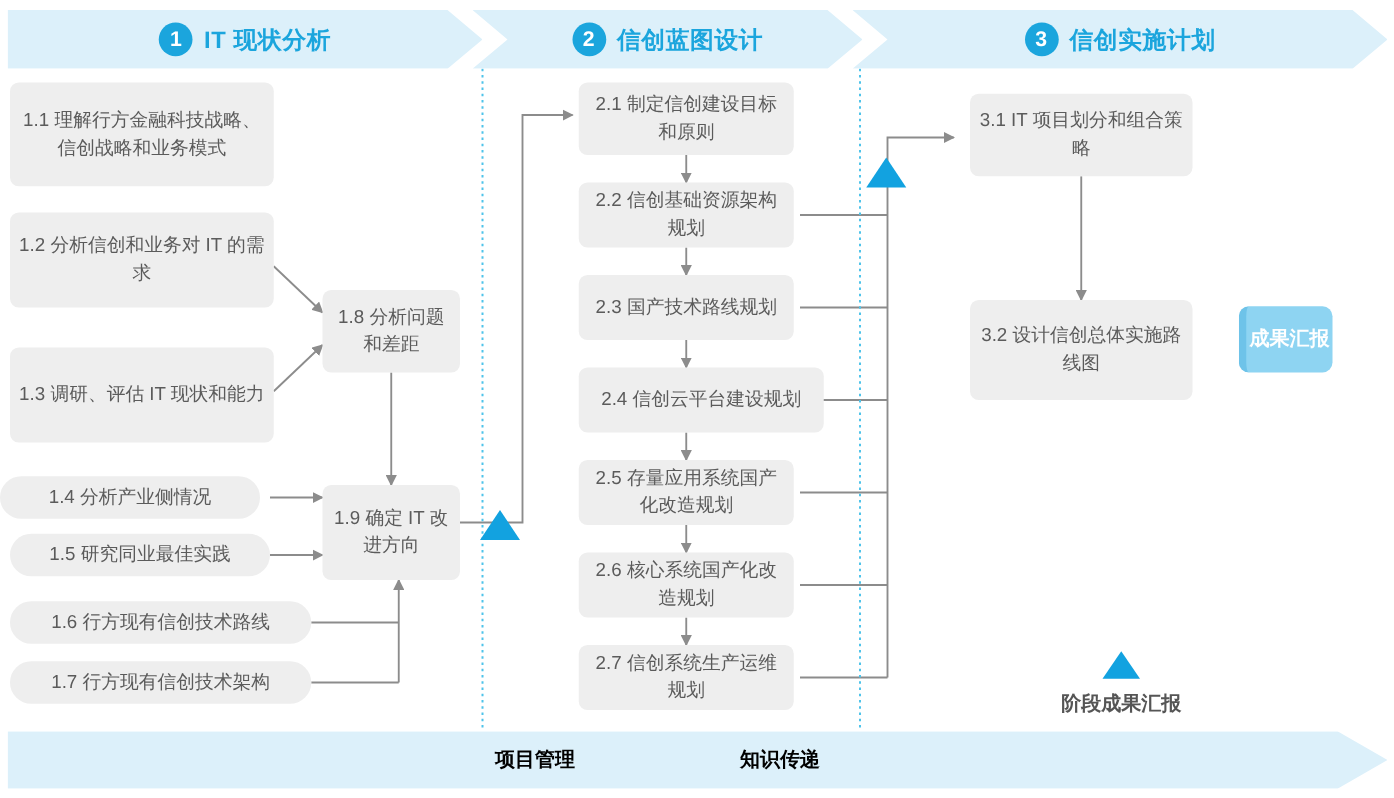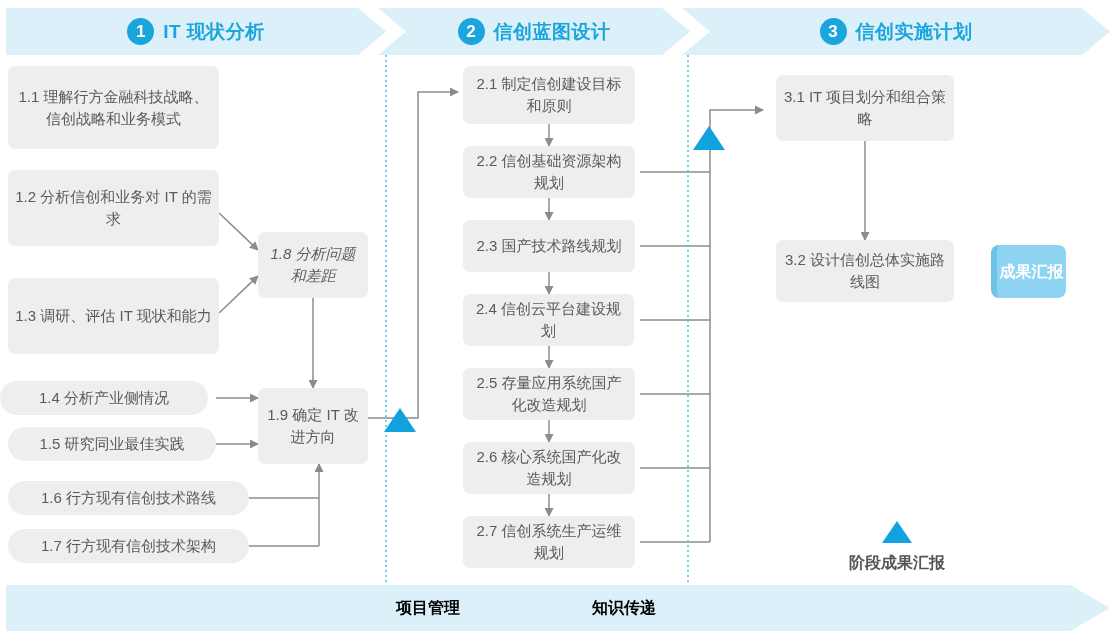--- a/index.html
+++ b/index.html
@@ -206,41 +206,41 @@
   <div class="box" style="left:8px;top:278px;width:211px;height:76px;">1.3 调研、评估 IT 现状和能力</div>
 
   <div class="box one-line" style="left:0;top:381px;width:208px;height:34px;border-radius:17px;">1.4 分析产业侧情况</div>
 
   <div class="box one-line" style="left:8px;top:427px;width:208px;height:34px;border-radius:17px;">1.5 研究同业最佳实践</div>
 
   <div class="box one-line" style="left:8px;top:481px;width:241px;height:34px;border-radius:17px;">1.6 行方现有信创技术路线</div>
 
   <div class="box one-line" style="left:8px;top:529px;width:241px;height:34px;border-radius:17px;">1.7 行方现有信创技术架构</div>
 
-  <div class="box" style="left:258px;top:232px;width:110px;height:66px;font-style:italic;">1.8 分析问题和差距</div>
+  <div class="box" style="left:258px;top:232px;width:110px;height:66px;">1.8 分析问题和差距</div>
 
   <div class="box" style="left:258px;top:388px;width:110px;height:76px;">1.9 确定 IT 改进方向</div>
 
   <div class="box" style="left:463px;top:66px;width:172px;height:58px;">2.1 制定信创建设目标和原则</div>
 
   <div class="box" style="left:463px;top:146px;width:172px;height:52px;">2.2 信创基础资源架构规划</div>
 
   <div class="box" style="left:463px;top:220px;width:172px;height:52px;">2.3 国产技术路线规划</div>
 
-  <div class="box" style="left:463px;top:294px;width:171px;height:52px;">2.4 信创云平台建设规划</div>
+  <div class="box" style="left:463px;top:294px;width:196px;height:52px;">2.4 信创云平台建设规划</div>
 
   <div class="box" style="left:463px;top:368px;width:172px;height:52px;">2.5 存量应用系统国产化改造规划</div>
 
   <div class="box" style="left:463px;top:442px;width:172px;height:52px;">2.6 核心系统国产化改造规划</div>
 
   <div class="box" style="left:463px;top:516px;width:172px;height:52px;">2.7 信创系统生产运维规划</div>
 
   <div class="box" style="left:776px;top:75px;width:178px;height:66px;">3.1 IT 项目划分和组合策略</div>
 
-  <div class="box" style="left:776px;top:240px;width:178px;height:62px;">3.2 设计信创总体实施路线图</div>
+  <div class="box" style="left:776px;top:240px;width:178px;height:80px;">3.2 设计信创总体实施路线图</div>
 
   <div class="result-chip" style="left:991px;top:245px;width:75px;height:53px;">成果汇报</div>
 
   <div class="milestone" style="left:384px;top:408px;"></div>
   <div class="milestone" style="left:693px;top:126px;"></div>
 
   <div class="legend" style="left:849px;top:521px;">
     <div class="legend-tri"></div>
     <div class="legend-label">阶段成果汇报</div>
   </div>

